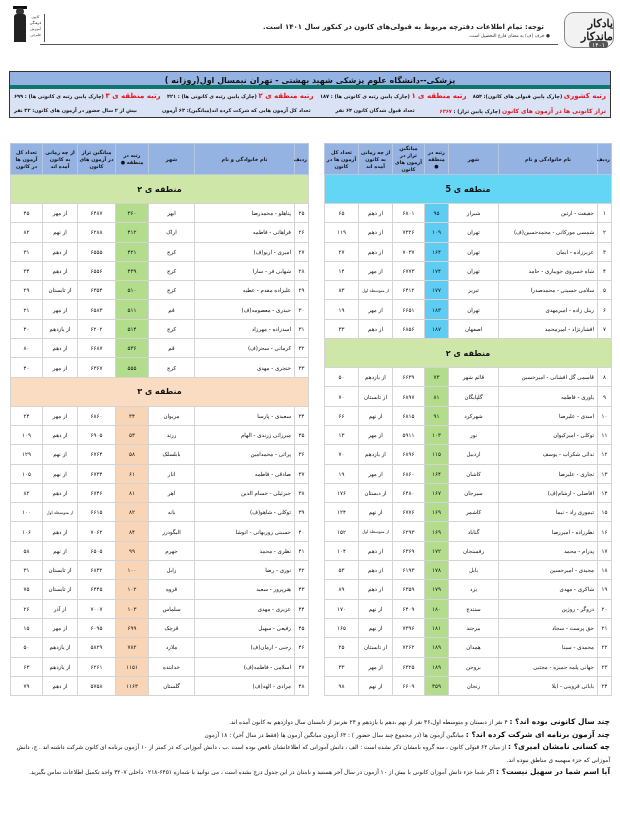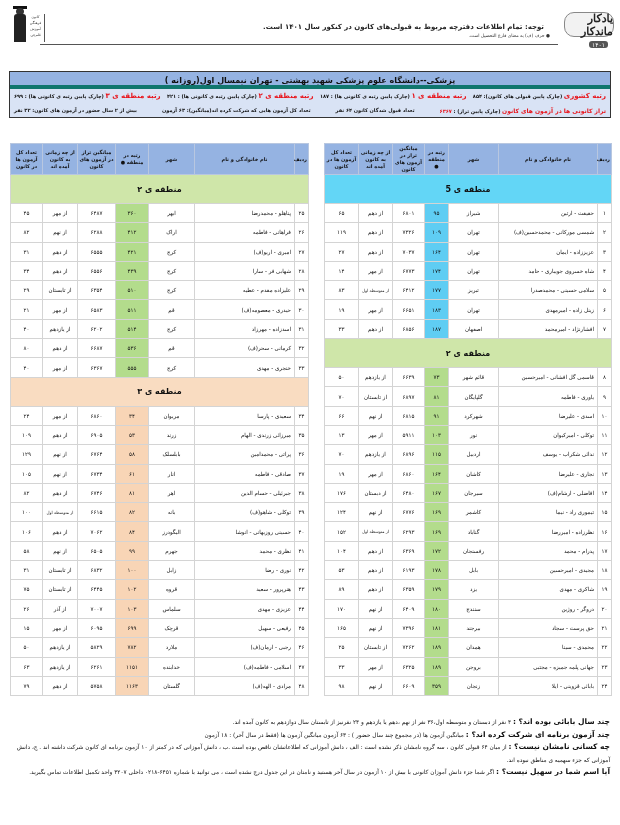--- a/index.html
+++ b/index.html
@@ -1,19 +1,19 @@
 <!DOCTYPE html>
 <html><head>
 <meta charset="utf-8">
 <style>
 *{box-sizing:border-box;margin:0;padding:0}
 html,body{width:620px;height:825px;background:#fff;overflow:hidden}
 body{font-family:"DejaVu Sans",sans-serif;color:#111;position:relative;direction:rtl}
 .top{position:absolute;left:0;top:0;width:620px;height:50px}
-.brand{position:absolute;right:6px;top:12px;width:50px;height:25px;border:1px solid #888;border-radius:10px;background:#f2f2f2;display:flex;align-items:center;justify-content:center;font-family:"DejaVu Serif",serif;font-size:11px;font-weight:bold;color:#222}
+.brand{position:absolute;right:6px;top:12px;width:50px;height:36px;border:1px solid #888;border-radius:10px;background:#f2f2f2;display:flex;align-items:center;justify-content:center;font-family:"DejaVu Serif",serif;font-size:11px;font-weight:bold;color:#222}
 .brand-year{position:absolute;right:12px;top:41px;background:#555;color:#fff;font-size:6px;padding:0 3px;border-radius:3px}
 .top-note{position:absolute;right:76px;top:23px;font-size:7px;font-weight:bold;color:#222;white-space:nowrap}
 .top-sub{position:absolute;right:70px;top:33px;font-size:4.5px;color:#333;white-space:nowrap}
 .top-line{position:absolute;left:40px;right:62px;top:44px;border-top:1px solid #555}
 .kanoon-logo{position:absolute;left:10px;top:4px;width:36px;height:40px}
 .kanoon-logo .gown{position:absolute;left:4px;top:10px;width:12px;height:28px;background:#222;border-radius:3px 3px 0 0}
 .kanoon-logo .head{position:absolute;left:6px;top:4px;width:8px;height:7px;background:#333;border-radius:50%}
 .kanoon-logo .cap{position:absolute;left:3px;top:2px;width:14px;height:3px;background:#111}
 .kanoon-logo .board{position:absolute;left:17px;top:10px;width:18px;height:28px;border-right:1px solid #555;font-size:3.5px;line-height:6px;text-align:center;color:#333;direction:rtl}
 .hdr-box{position:absolute;left:9px;top:71px;width:602px;height:47px;border:1px solid #333;background:#d9e3f5}
@@ -565,17 +565,17 @@
         <td>گلستان</td>
         <td class="rank3">۱۱۶۳</td>
         <td>۵۷۵۸</td>
         <td>از دهم</td>
         <td>۷۹</td>
       </tr>
     </tbody>
 </table>
 
 <div class="notes">
-  <div><span class="q">چند سال بابائی بوده اند؟ :</span><span> ۴ نفر از دبستان و متوسطه اول،۳۶ نفر از نهم ،دهم یا یازدهم و ۲۴ نفرنیز از تابستان سال دوازدهم به کانون آمده اند.</span></div>
+  <div><span class="q">چند سال کانونی بوده اند؟ :</span><span> ۴ نفر از دبستان و متوسطه اول،۳۶ نفر از نهم ،دهم یا یازدهم و ۲۴ نفرنیز از تابستان سال دوازدهم به کانون آمده اند.</span></div>
   <div><span class="q">چند آزمون برنامه ای شرکت کرده اند؟ :</span><span> میانگین آزمون ها (در مجموع چند سال حضور ) : ۶۳ آزمون    میانگین آزمون ها (فقط در سال آخر) : ۱۸ آزمون</span></div>
-  <div><span class="q">چه کسانی نامشان نیست؟ :</span><span> از میان ۶۴ قبولی کانون ، سه گروه نامشان ذکر نشده است : الف ، دانش آموزانی که اطلاعاتشان ناقص بوده است .ب ، دانش آموزانی که در کمتر از ۱۰ آزمون برنامه ای کانون شرکت داشته اند . ج، دانش آموزانی که جزء سهمیه ی مناطق نبوده اند.</span></div>
+  <div><span class="q">چه کسانی نامشان امیری؟ :</span><span> از میان ۶۴ قبولی کانون ، سه گروه نامشان ذکر نشده است : الف ، دانش آموزانی که اطلاعاتشان ناقص بوده است .ب ، دانش آموزانی که در کمتر از ۱۰ آزمون برنامه ای کانون شرکت داشته اند . ج، دانش آموزانی که جزء سهمیه ی مناطق نبوده اند.</span></div>
   <div><span class="q">آیا اسم شما در سهیل نیست؟ :</span><span> اگر شما جزء دانش آموزان کانونی با بیش از ۱۰ آزمون در سال آخر هستید و نامتان در این جدول درج نشده است ، می توانید با شماره ۶۴۵۱‑۰۲۱۸ داخلی ۳۲۰۷ واحد تکمیل اطلاعات تماس بگیرید.</span></div>
 </div>
 
 </body></html>

